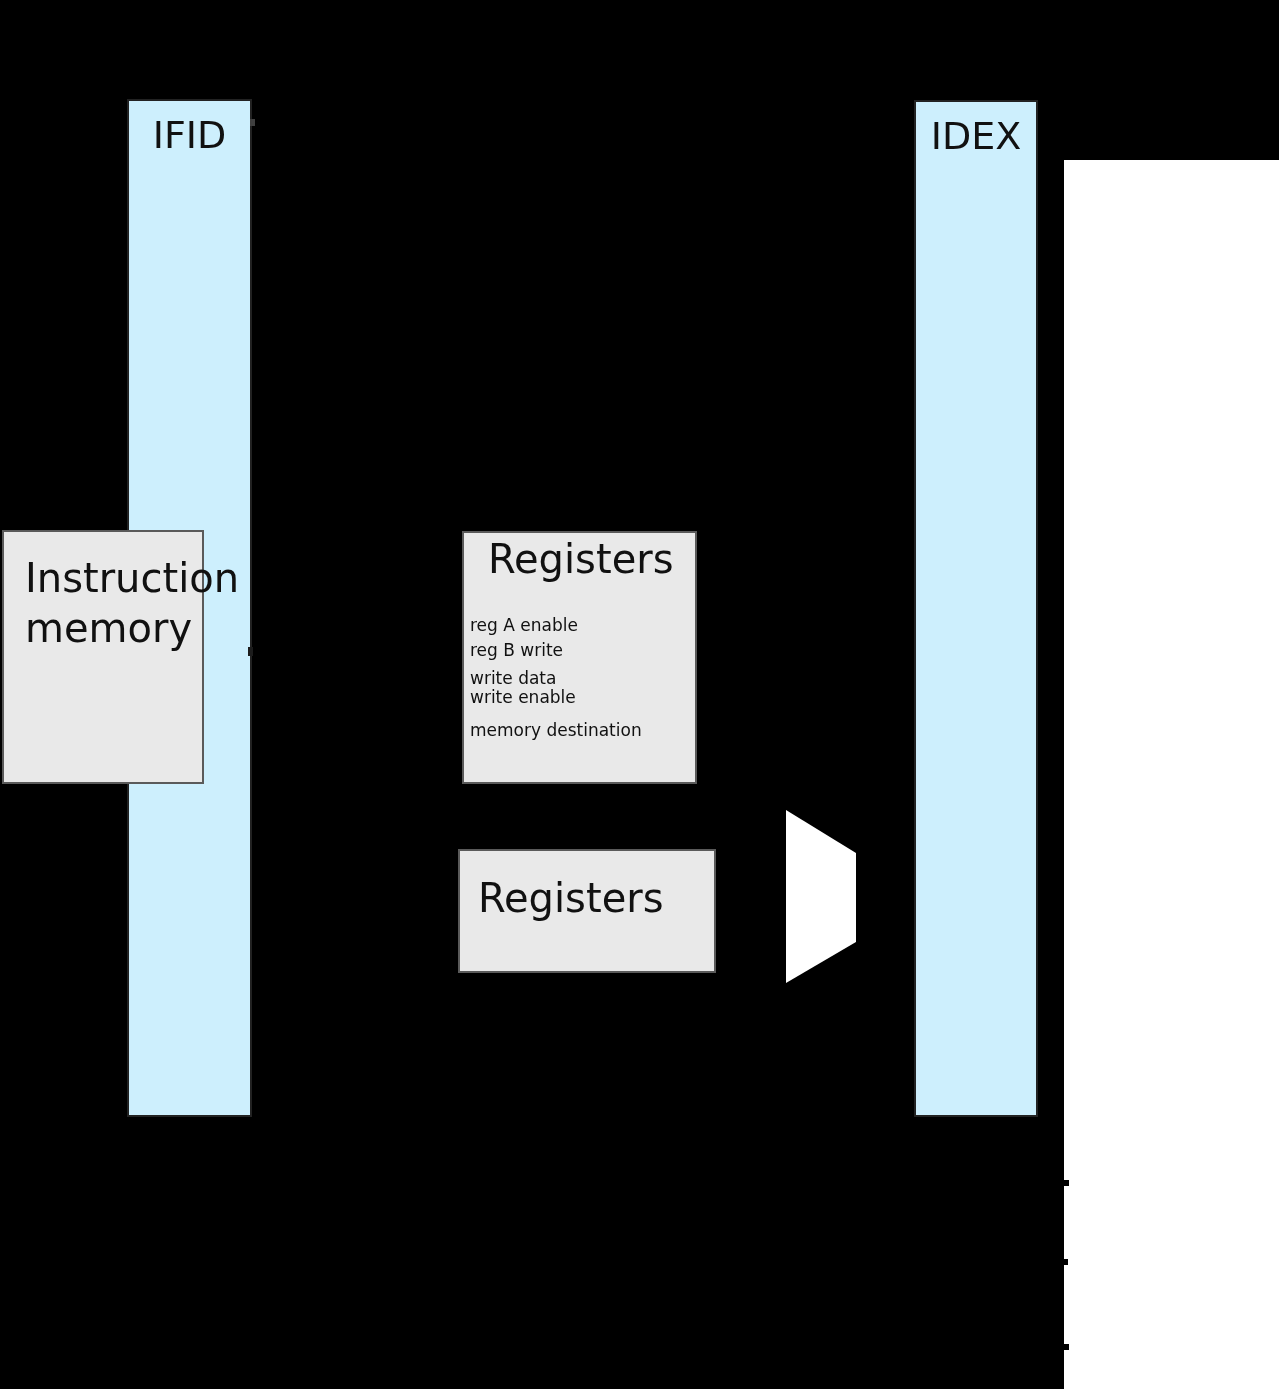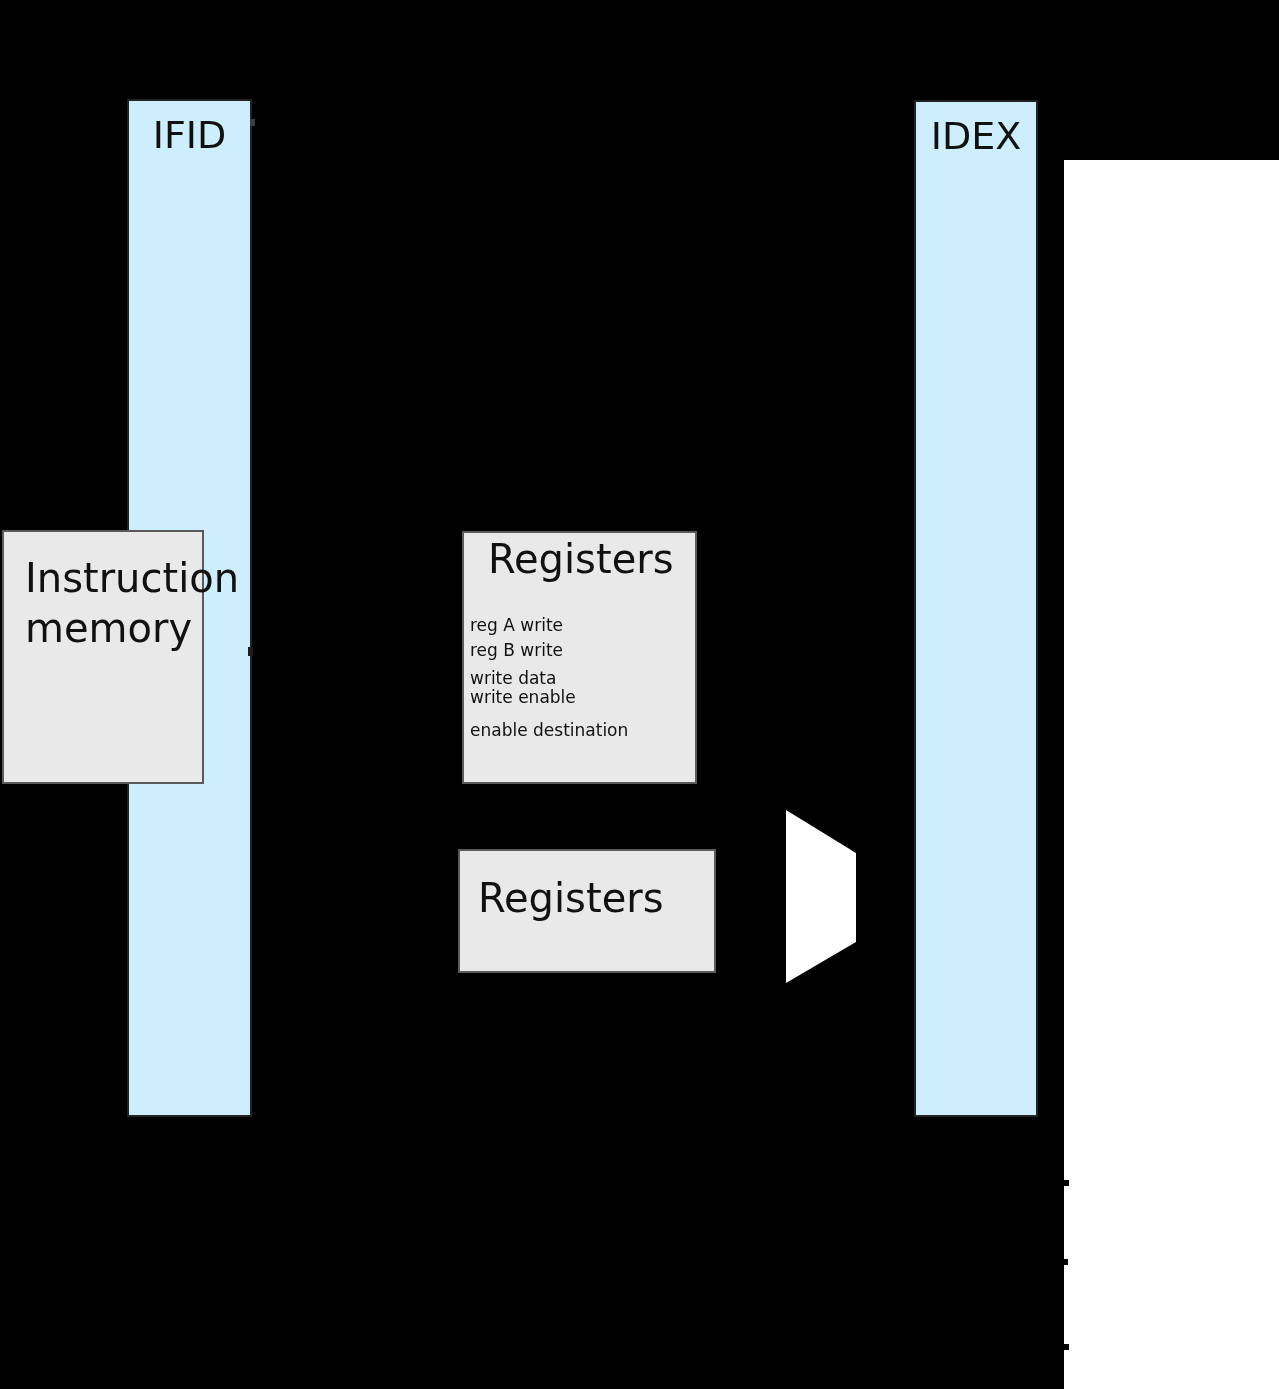--- a/index.html
+++ b/index.html
@@ -101,25 +101,25 @@
   </div>
 
   <div class="block imem">
     <div class="block-title imem-title">Instruction
 memory</div>
   </div>
 
 
   <div class="block registers">
     <div class="block-title registers-title">Registers</div>
-    <div class="port p0">reg A write</div>
+    <div class="port p0">reg A enable</div>
     <div class="port p1">reg B write</div>
     <div class="port p2">write data</div>
     <div class="port p3">write enable</div>
-    <div class="port p4">enable destination</div>
+    <div class="port p4">memory destination</div>
   </div>
 
   <div class="block immediate">
     <div class="block-title immediate-title">Registers</div>
   </div>
 
   <svg class="mux" viewBox="0 0 70 173" xmlns="http://www.w3.org/2000/svg">
     <polygon points="0,0 70,43 70,132 0,173" fill="#ffffff"></polygon>
   </svg>
 

